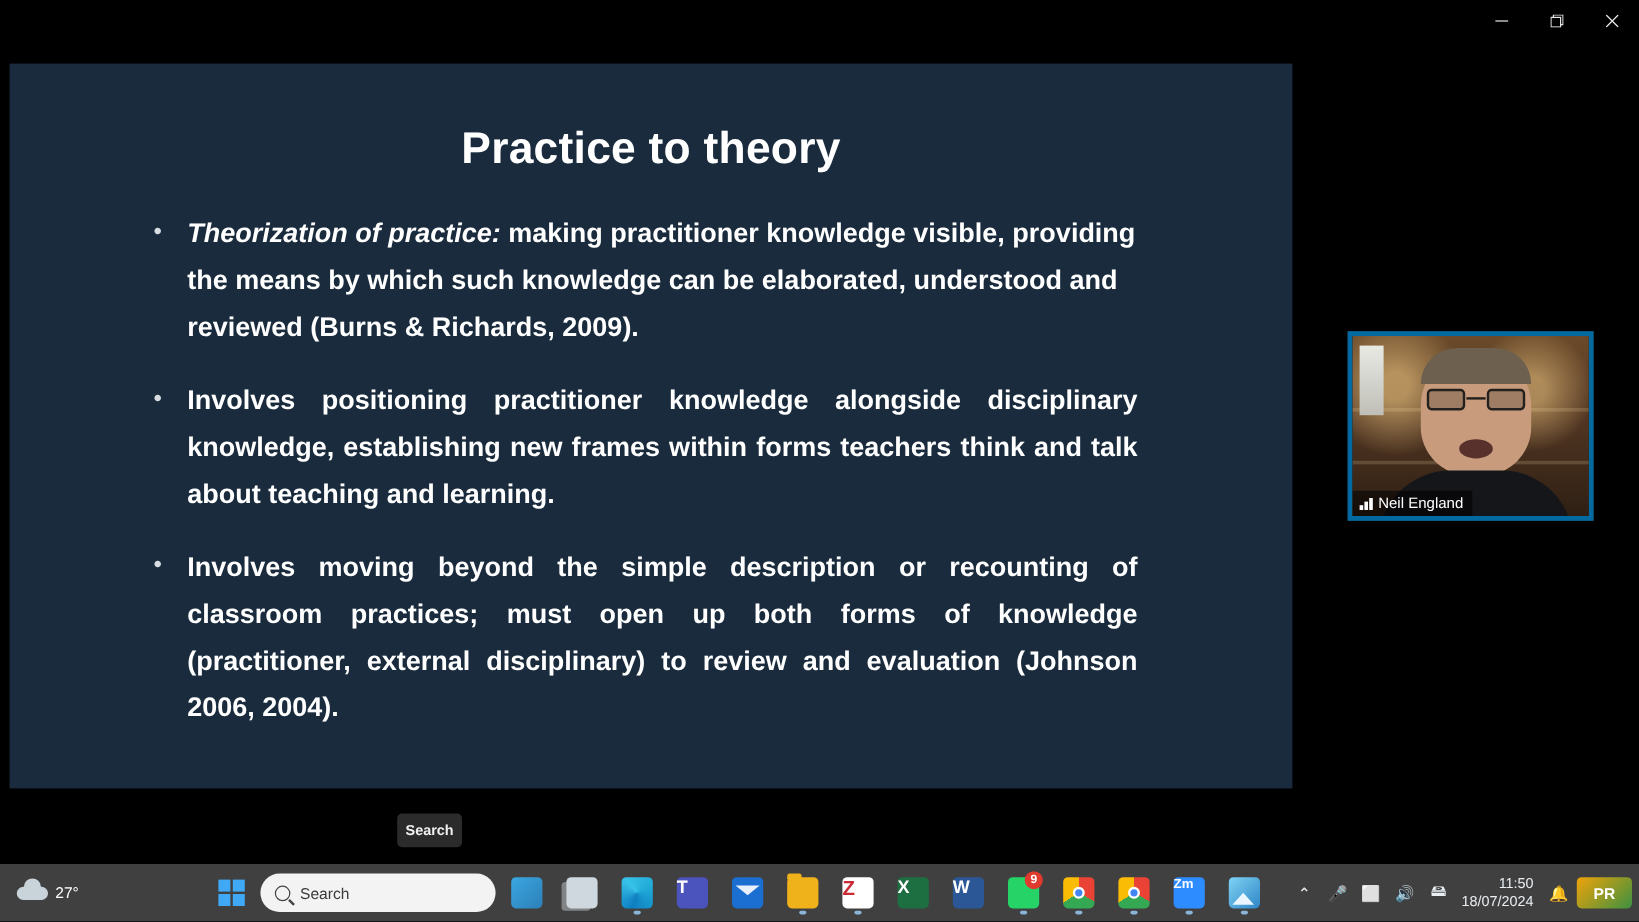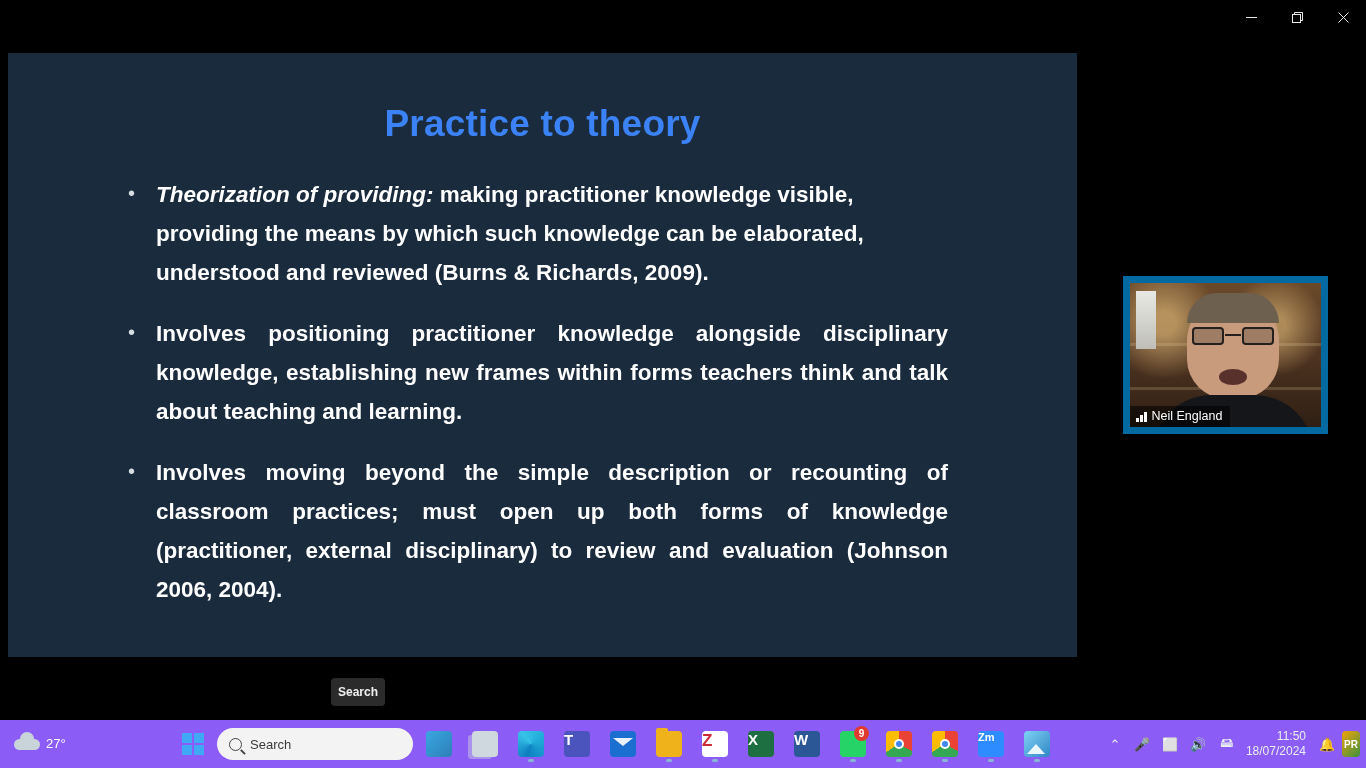--- a/index.html
+++ b/index.html
@@ -23,40 +23,40 @@
   }
   .winbtn svg { display: block; }
 
   
   .slide {
     position: absolute; left: 8px; top: 53px; width: 1069px; height: 604px;
     background: #192b3c;
     overflow: hidden;
   }
   .slide-title {
-    text-align: center; color: #3b82f6; font-weight: bold;
+    text-align: center; color: #ffffff; font-weight: bold;
     font-size: 37px; margin-top: 50px; letter-spacing: 0.2px;
   }
   .bullets { margin: 30px 30px 0 120px; width: 820px; }
   .bullet { display: flex; margin-bottom: 22px; }
   .bullet .dot {
     color: #d8dde2; font-size: 20px; line-height: 36px; width: 28px; flex: 0 0 28px;
     text-align: left;
   }
   .bullet .btxt {
     color: #ffffff; font-weight: bold; font-size: 22.5px; line-height: 39px;
     text-align: justify; flex: 1;
   }
   .bullet .btxt.left { text-align: left; }
   .bullet .btxt i { font-style: italic; }
 
   
   .video-tile {
     position: absolute; left: 1123px; top: 276px; width: 205px; height: 158px;
-    border: 7px solid #0369a1;
+    border: 4px solid #0369a1;
     overflow: hidden;
     background: #2a2018;
   }
   .vt-bg {
     position: absolute; inset: 0;
     background:
       radial-gradient(circle at 18% 28%, rgba(255,214,140,0.55) 0 6%, rgba(0,0,0,0) 30%),
       radial-gradient(circle at 76% 30%, rgba(255,214,140,0.5) 0 6%, rgba(0,0,0,0) 28%),
       linear-gradient(180deg, #6b4a2a 0%, #523622 45%, #2e1f14 100%);
   }
@@ -110,21 +110,21 @@
   .search-pill {
     position: absolute; left: 331px; top: 678px; width: 54px; height: 28px;
     background: #2b2b2b; color: #f0f0f0; border-radius: 4px;
     display: flex; align-items: center; justify-content: center;
     font-size: 12px; font-weight: bold;
   }
 
   
   .taskbar {
     position: absolute; left: 0; bottom: 0; width: 1366px; height: 48px;
-    background: #8b5cf6;
+    background: #404040;
     display: flex; align-items: center;
   }
   .weather {
     position: absolute; left: 14px; bottom: 4px; width: 86px; height: 42px;
     display: flex; align-items: center; gap: 6px; color: #fff;
   }
   .weather .wtemp { font-size: 13px; }
   .cloud {
     position: relative; width: 26px; height: 14px;
   }
@@ -189,23 +189,23 @@
     display: flex; align-items: center; justify-content: center; font-weight: bold;
   }
 
   .tb-right {
     position: absolute; right: 0; bottom: 0; height: 48px;
     display: flex; align-items: center; gap: 2px; padding-right: 6px; color: #e9eef2;
   }
   .sys-icon { width: 26px; height: 40px; display: flex; align-items: center; justify-content: center; font-size: 13px; }
   .clock { text-align: right; line-height: 15px; font-size: 12px; padding: 0 6px 0 4px; }
   .avatar {
-    width: 18px; height: 26px; border-radius: 4px;
+    width: 46px; height: 26px; border-radius: 4px;
     background: linear-gradient(135deg,#f0a30a,#3d9140);
-    color: #fff; font-size: 10px; font-weight: bold;
+    color: #fff; font-size: 13px; font-weight: bold;
     display: flex; align-items: center; justify-content: center;
   }
 </style>
 </head>
 <body>
 
 <div id="root">
 
   <div class="titlebar">
     <div class="winbtns">
@@ -227,21 +227,21 @@
       </div>
     </div>
   </div>
 
   <div class="slide">
     <div class="slide-title">Practice to theory</div>
     <div class="bullets">
 
       <div class="bullet">
         <div class="dot">•</div>
-        <div class="btxt left"><i>Theorization of providing:</i><span> making practitioner knowledge visible, providing the means by which such knowledge can be elaborated, understood and reviewed (Burns &amp; Richards, 2009).</span></div>
+        <div class="btxt left"><i>Theorization of practice:</i><span> making practitioner knowledge visible, providing the means by which such knowledge can be elaborated, understood and reviewed (Burns &amp; Richards, 2009).</span></div>
       </div>
 
       <div class="bullet">
         <div class="dot">•</div>
         <div class="btxt">Involves positioning practitioner knowledge alongside disciplinary knowledge, establishing new frames within forms teachers think and talk about teaching and learning.</div>
       </div>
 
       <div class="bullet">
         <div class="dot">•</div>
         <div class="btxt">Involves moving beyond the simple description or recounting of classroom practices; must open up both forms of knowledge (practitioner, external disciplinary) to review and evaluation (Johnson 2006, 2004).</div>

